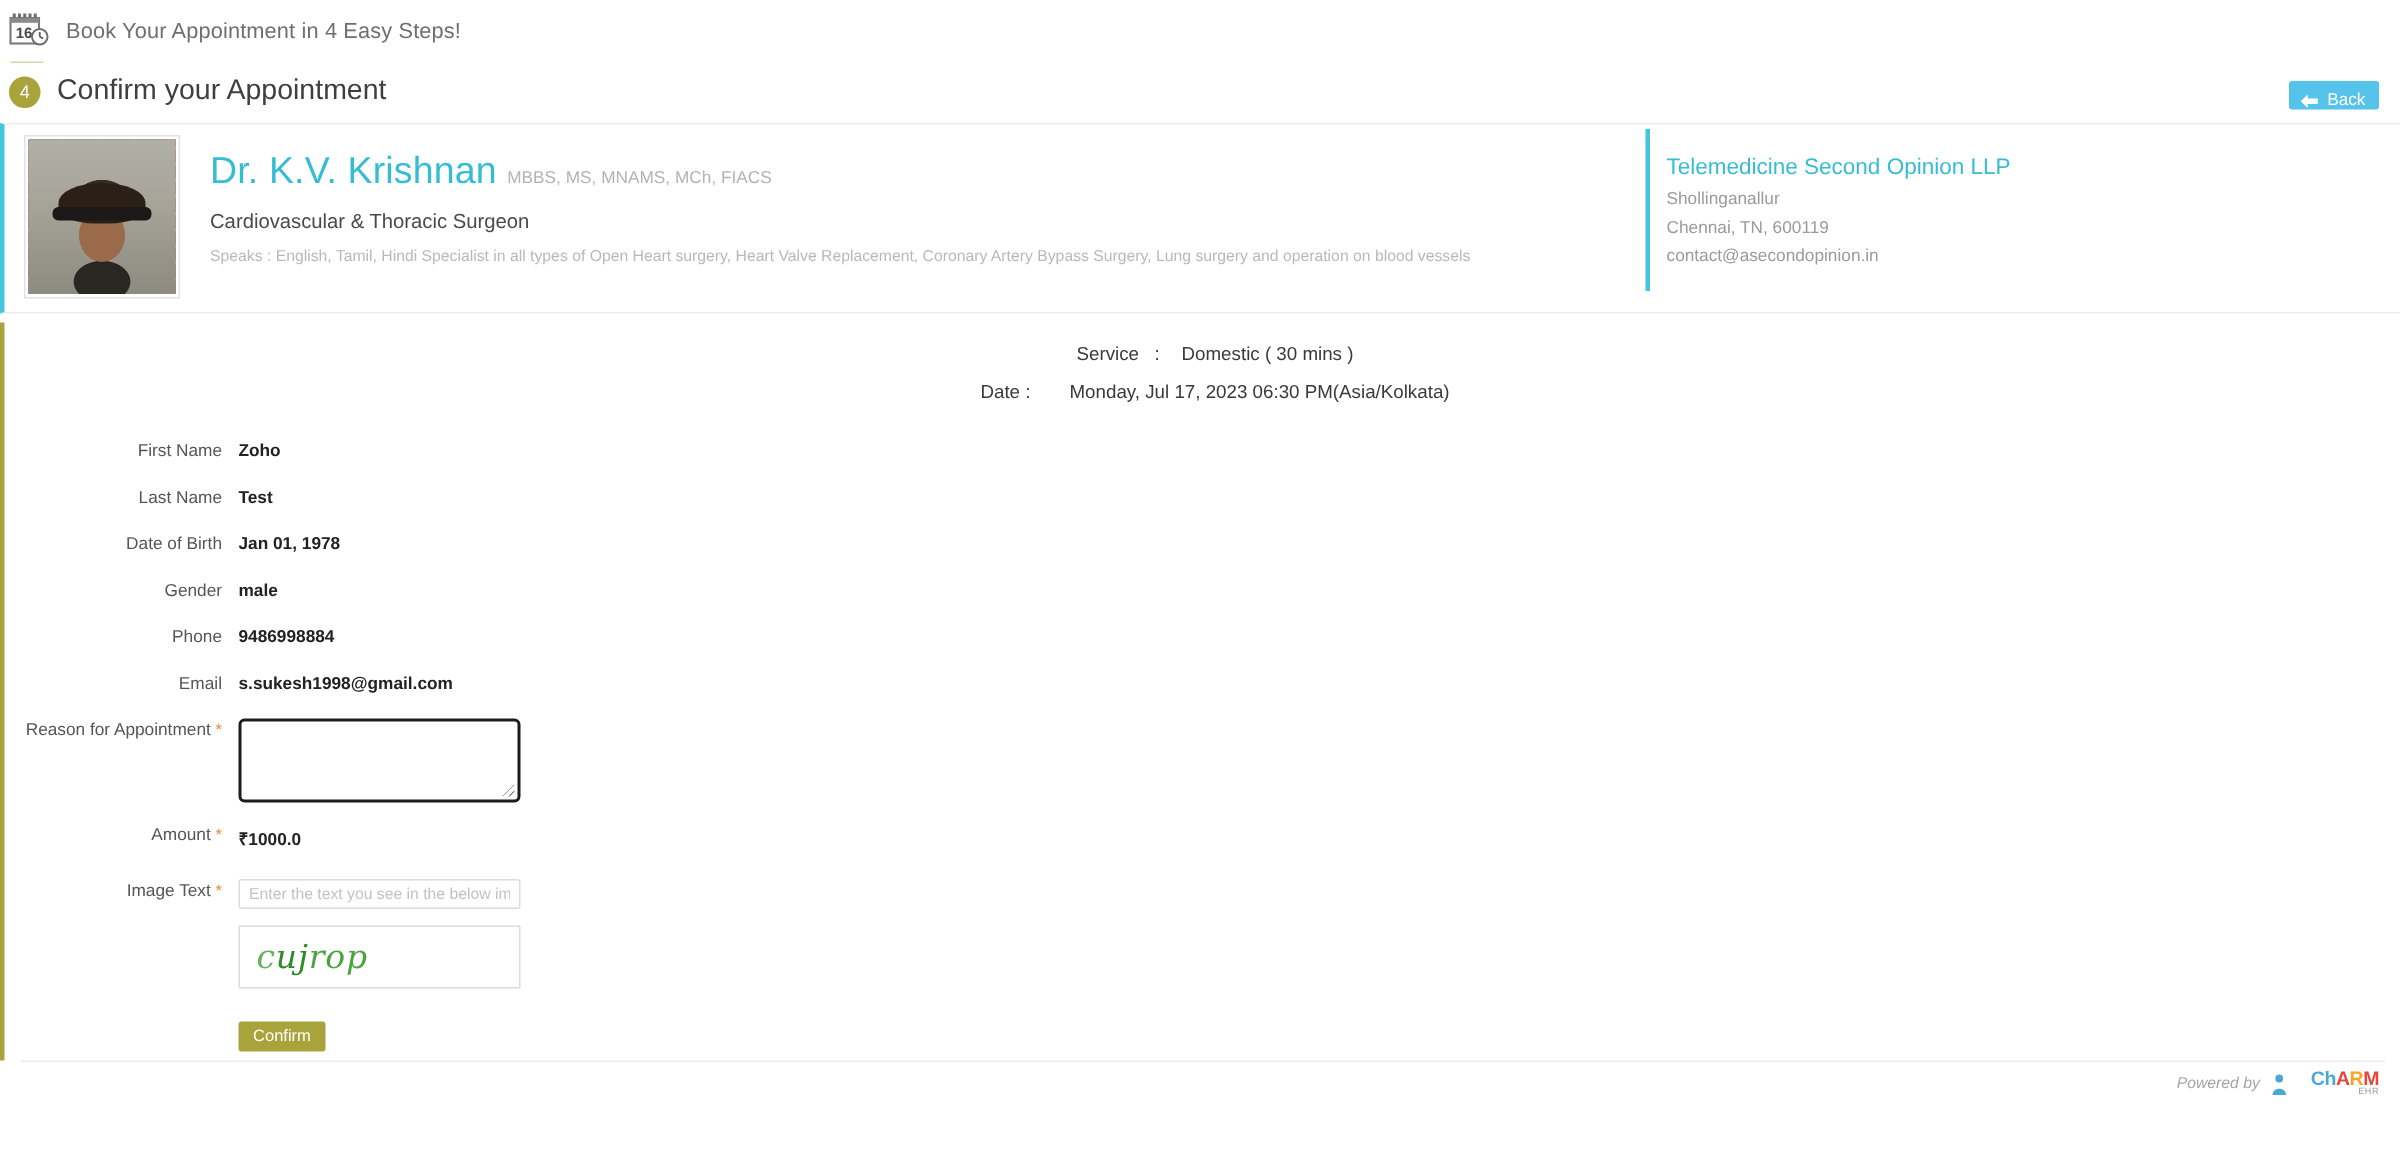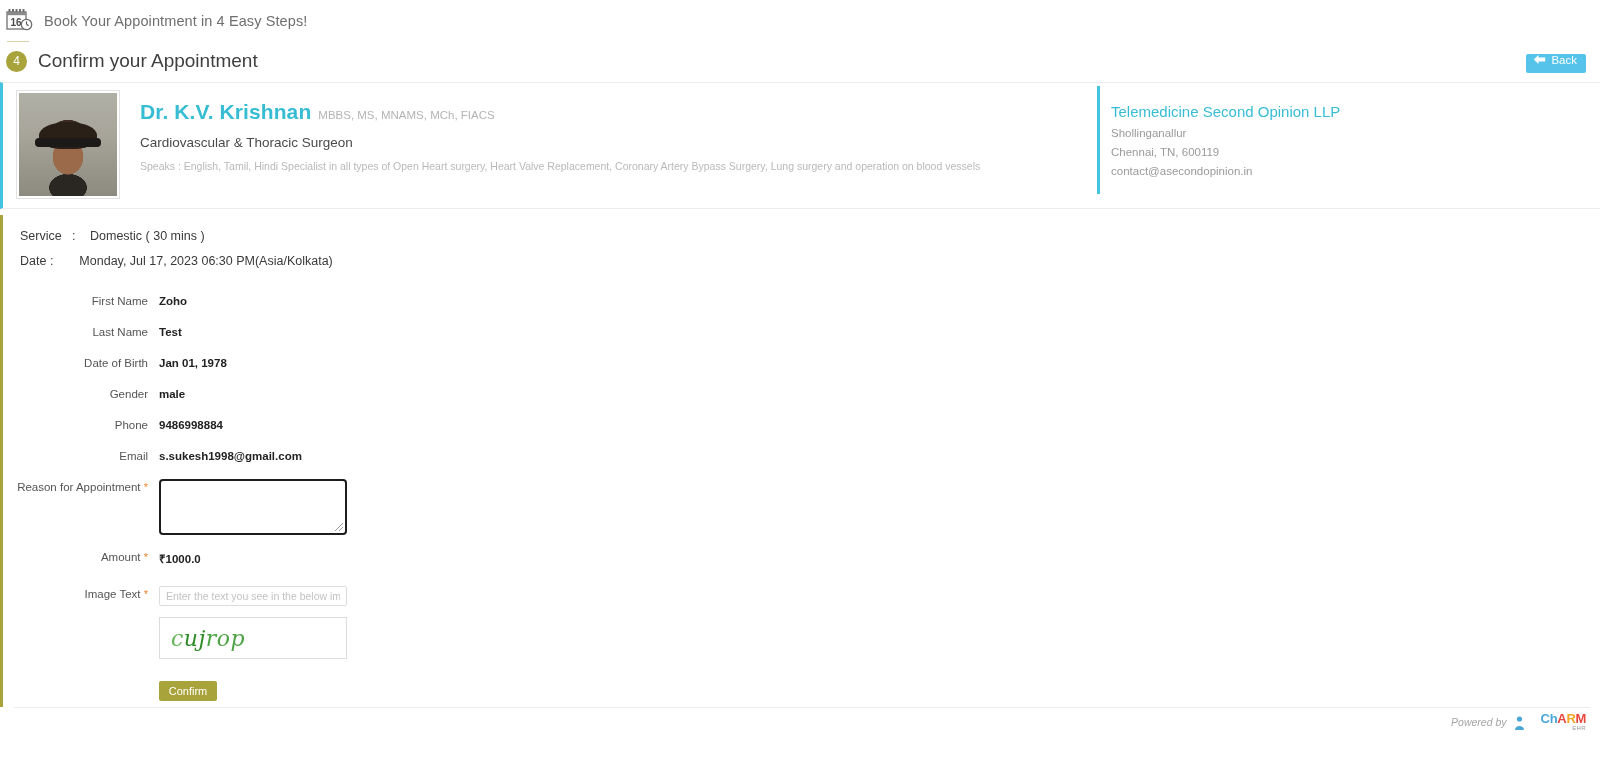--- a/index.html
+++ b/index.html
@@ -40,21 +40,21 @@
   }
   .step-title { font-size:19px; color:#3f3f3f; font-weight:400; }
 
   .back-btn {
     position:absolute; right:14px; top:54px;
     background:#55c3ea; color:#ffffff;
     border:none; border-radius:2px;
     height:19px; min-width:56px;
     padding:0 9px 0 7px;
     font-size:11.5px; font-family:"Liberation Sans", sans-serif;
-    display:flex; align-items:flex-start; gap:5px; cursor:pointer;
+    display:flex; align-items:flex-end; gap:5px; cursor:pointer;
   }
   .back-arrow { display:block; }
 
   
   .docpanel {
     position:absolute; left:0; top:82px; width:1600px; height:127px;
     border-top:1px solid #ececec; border-bottom:1px solid #ececec;
     border-left:3px solid #45c4e0;
     display:flex;
   }
@@ -79,39 +79,39 @@
     content:""; position:absolute; left:20%; top:28%; width:60%; height:26%;
     background:#2b2018; border-radius:50% 50% 42% 42%;
   }
   .doc-photo-inner::after {
     content:""; position:absolute; left:16%; top:44%; width:68%; height:8%;
     background:#1c1a18; border-radius:4px;
     box-shadow: 0 26px 0 -2px rgba(40,34,30,.0);
   }
   .doc-info { padding-left:20px; padding-top:10px; }
   .doc-name-line { display:flex; align-items:baseline; gap:7px; }
-  .doc-name { font-size:21px; color:#36bdd4; font-weight:700; letter-spacing:.1px; }
+  .doc-name { font-size:25px; color:#36bdd4; font-weight:400; letter-spacing:.1px; }
   .doc-quals { font-size:11.5px; color:#b3b3b3; }
   .doc-spec { font-size:13.5px; color:#4a4a4a; margin-top:11px; }
   .doc-desc { font-size:10.5px; color:#b9b9b9; margin-top:10px; line-height:1.3; }
 
   .clinic {
     flex:1; padding:17px 0 0 11px; border-left:3px solid #45c4e0;
     margin-top:3px; margin-bottom:14px;
   }
   .clinic-name { font-size:15px; color:#36bdd4; font-weight:400; }
   .clinic-line { font-size:11.5px; color:#9a9a9a; margin-top:7px; }
 
   
   .bodywrap {
     position:absolute; left:0; top:215px; width:1600px; height:492px;
     border-left:3px solid #a8a33a;
   }
   .meta { padding:14px 0 0 17px; }
-  .meta-row { display:flex; font-size:12.5px; color:#3a3a3a; margin-bottom:11px; }
+  .meta-row { display:flex; font-size:12.5px; color:#3a3a3a; margin-bottom:11px;justify-content:center; }
   .meta-label { width:52px; flex:0 0 auto; }
   .meta-colon { width:18px; flex:0 0 auto; }
   .meta-value { }
   .meta-row.date .meta-label { width:auto; }
   .meta-row.date .meta-value { margin-left:26px; }
 
   
   .form { margin-top:25px; }
   .frow { display:flex; align-items:flex-start; margin-bottom:17px; }
   .flabel {

